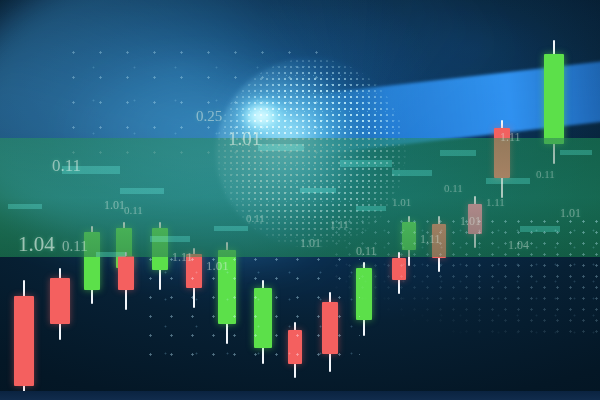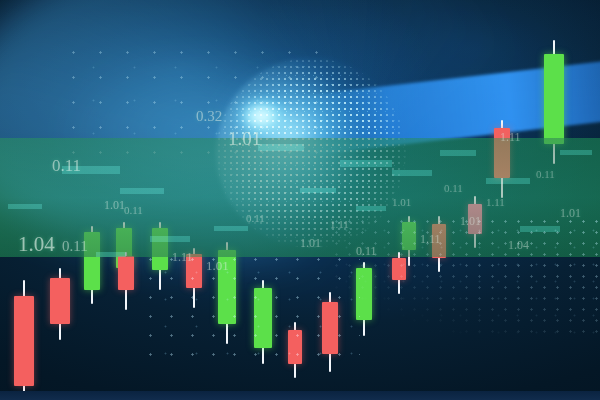--- a/index.html
+++ b/index.html
@@ -204,21 +204,21 @@
         <div class="wick" style="top: 0px; height: 124px;"></div>
         <div class="body" style="top: 14px; height: 90px;"></div>
       </div>
     </div>
 
   <div class="green-band"></div>
   <div class="green-band2"></div>
 
   <div id="numbers">
       <div class="num" style="left: 52px; top: 156px; font-size: 17px; opacity: 0.8;">0.11</div>
-      <div class="num" style="left: 196px; top: 108px; font-size: 15px; opacity: 0.7;">0.32</div>
+      <div class="num" style="left: 196px; top: 108px; font-size: 15px; opacity: 0.7;">0.25</div>
       <div class="num" style="left: 228px; top: 128px; font-size: 19px; opacity: 0.85;">1.01</div>
       <div class="num" style="left: 500px; top: 130px; font-size: 12px; opacity: 0.6;">1.11</div>
       <div class="num" style="left: 18px; top: 232px; font-size: 21px; opacity: 0.9;">1.04</div>
       <div class="num" style="left: 62px; top: 238px; font-size: 15px; opacity: 0.72;">0.11</div>
       <div class="num" style="left: 104px; top: 198px; font-size: 12px; opacity: 0.62;">1.01</div>
       <div class="num" style="left: 124px; top: 204px; font-size: 11px; opacity: 0.58;">0.11</div>
       <div class="num" style="left: 172px; top: 250px; font-size: 12px; opacity: 0.66;">1.11</div>
       <div class="num" style="left: 206px; top: 258px; font-size: 13px; opacity: 0.7;">1.01</div>
       <div class="num" style="left: 246px; top: 212px; font-size: 11px; opacity: 0.56;">0.11</div>
       <div class="num" style="left: 300px; top: 236px; font-size: 12px; opacity: 0.6;">1.01</div>

